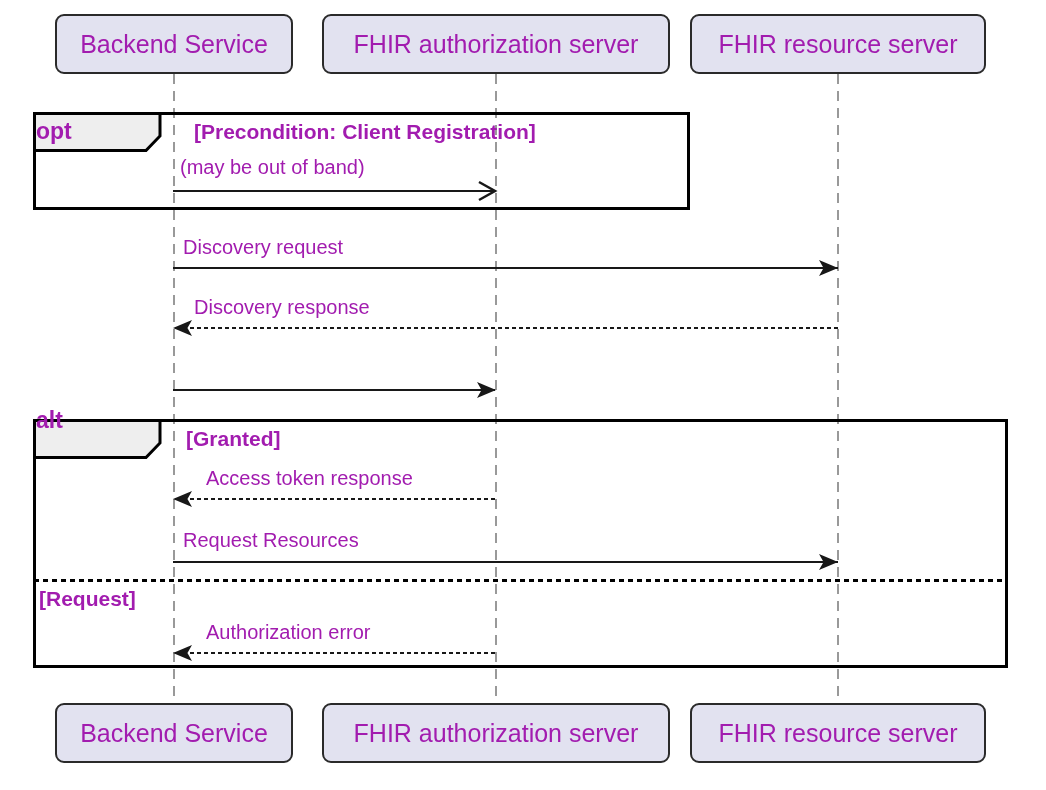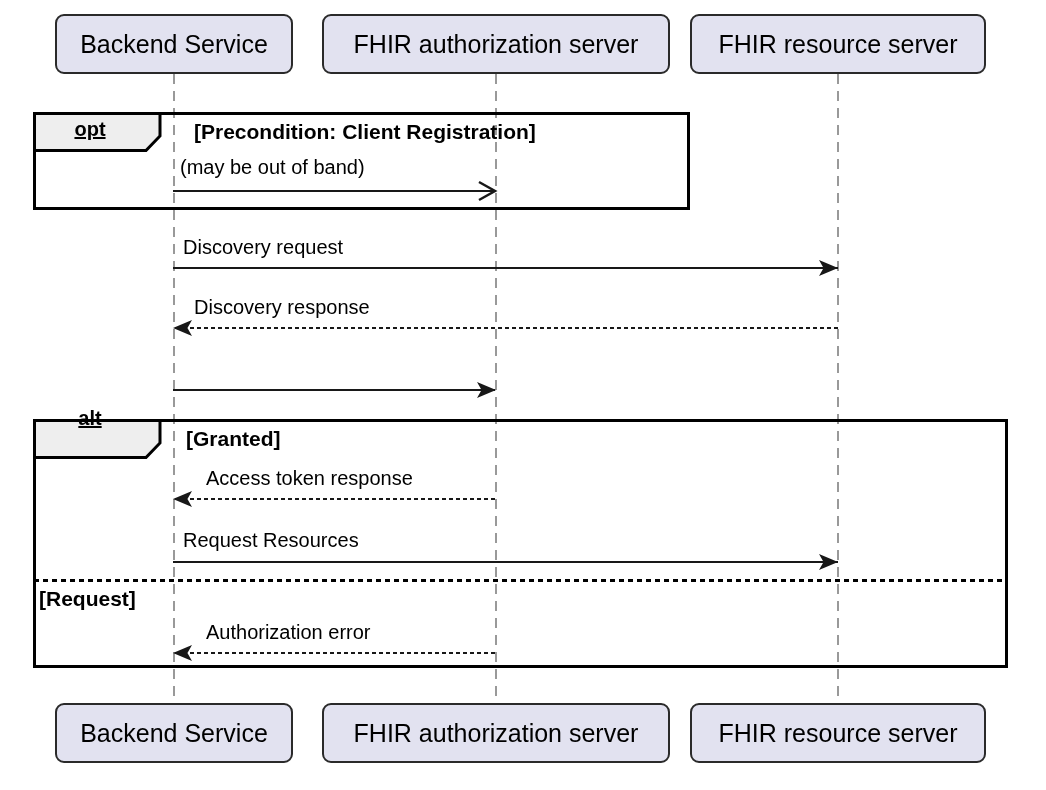--- a/index.html
+++ b/index.html
@@ -3,21 +3,21 @@
 <meta charset="utf-8">
 <style>
   * { margin: 0; padding: 0; box-sizing: border-box; }
   html, body { background: #ffffff; }
   .canvas {
     position: relative;
     width: 1046px;
     height: 790px;
     background: #ffffff;
     font-family: "Liberation Sans", sans-serif;
-    color: #000000;
+    color: #a21caf;
     overflow: hidden;
   }
   .lifeline {
     position: absolute;
     top: 74px;
     height: 630px;
     width: 2px;
     background: repeating-linear-gradient(180deg, #999999 0 10px, transparent 10px 17px);
   }
   .participant {
@@ -34,24 +34,22 @@
   }
   .fragment {
     position: absolute;
     border: 3px solid #000000;
     background: transparent;
   }
   .pentagon { position: absolute; }
   .operator-label {
     position: absolute;
     font-weight: bold;
-    font-size: 20px;
-    text-align: center;
+    font-size: 23px;
     white-space: nowrap;
-    text-decoration: underline;
   }
   .guard {
     position: absolute;
     font-weight: bold;
     font-size: 21px;
     white-space: nowrap;
   }
   .msg-label {
     position: absolute;
     font-size: 20px;

